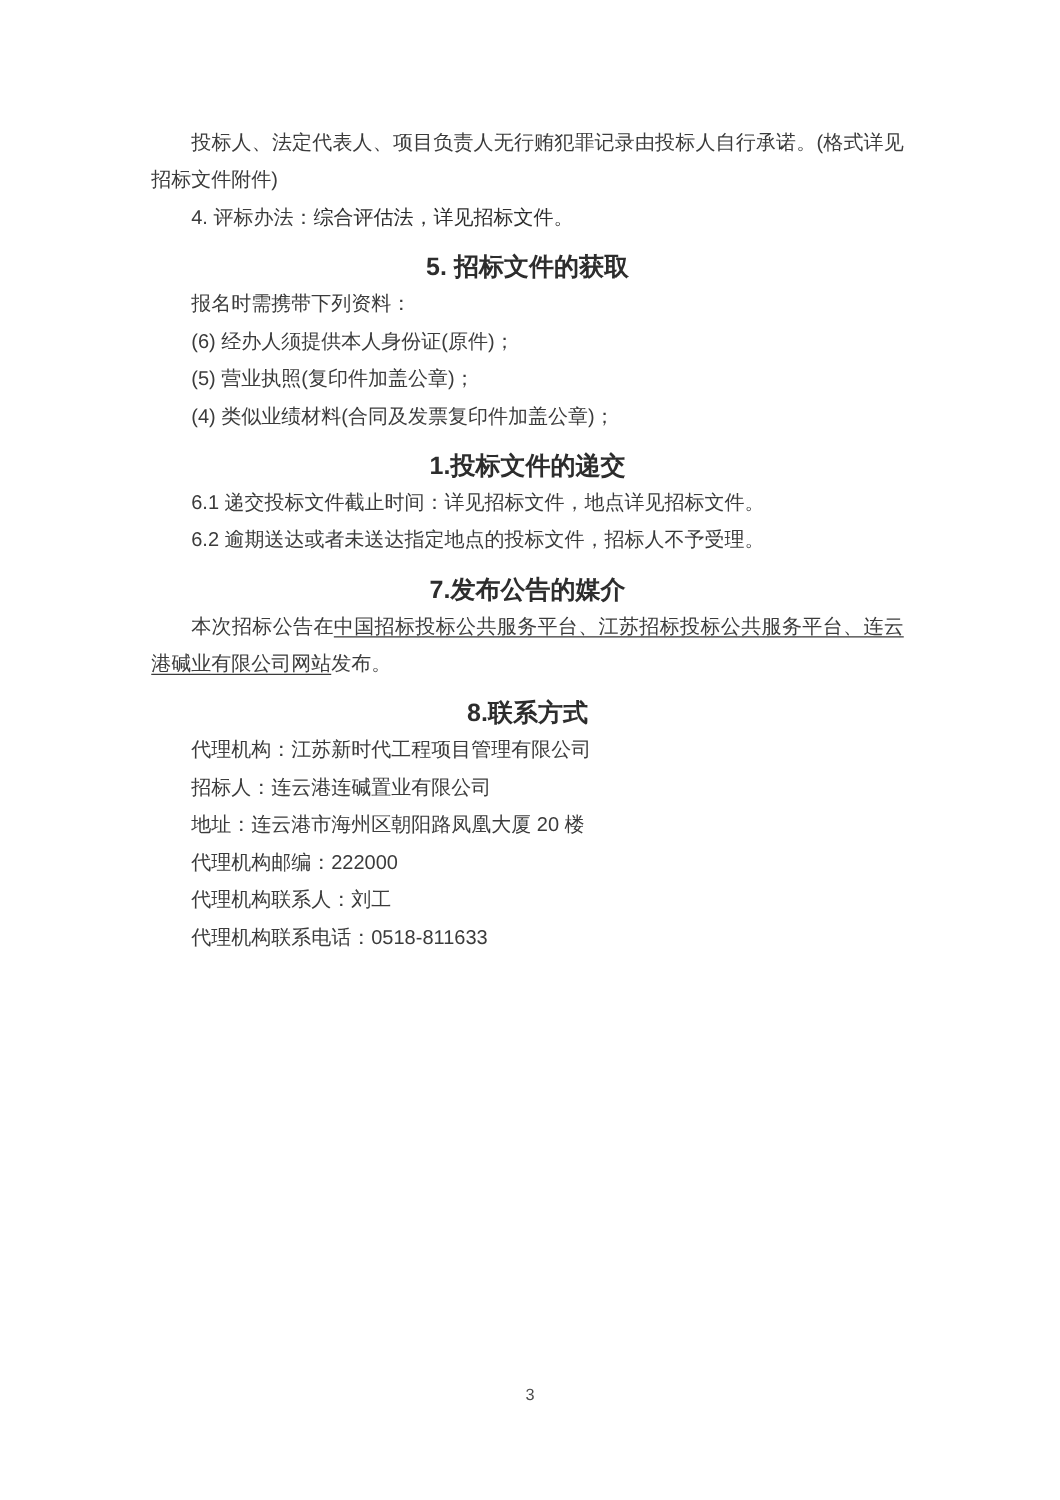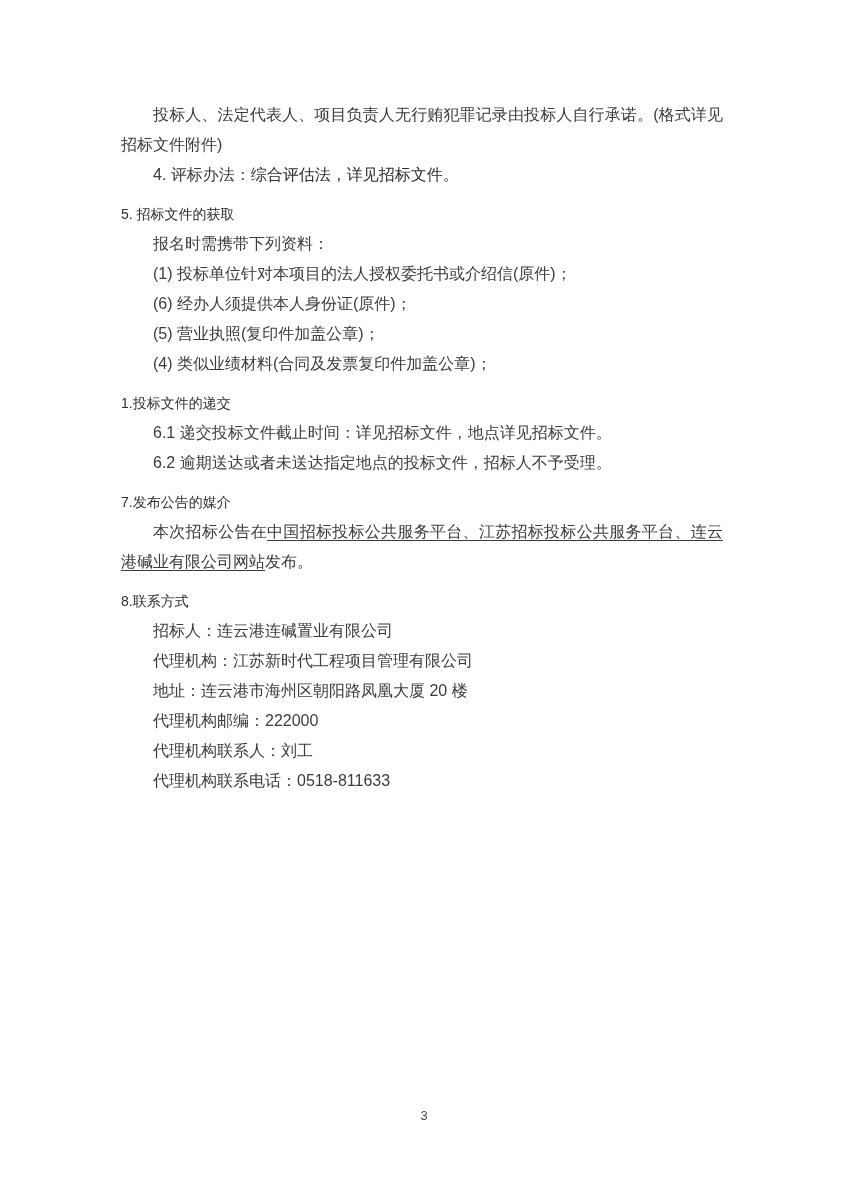--- a/index.html
+++ b/index.html
@@ -26,25 +26,25 @@
     font-size: 16px;
     line-height: 30px;
     color: #3b3b3b;
     text-align: justify;
   }
   .indent2 {
     text-indent: 2em;
   }
   .sec-heading {
     margin: 9px 0 0 0;
-    font-size: 14px;
+    font-size: 20px;
     line-height: 30px;
-    font-weight: normal;
+    font-weight: bold;
     color: #2d2d2d;
-    text-align: left;
+    text-align: center;
   }
   .bold {
     font-weight: normal;
     color: #2d2d2d;
   }
   .u {
     text-decoration: underline;
     text-underline-offset: 3px;
   }
   .page-number {
@@ -63,35 +63,34 @@
 
 <div class="page">
   <div class="content">
 
     <p class="body-text indent2">投标人、法定代表人、项目负责人无行贿犯罪记录由投标人自行承诺。(格式详见招标文件附件)</p>
 
     <p class="body-text indent2"><span>4. 评标办法：</span><span class="bold">综合评估法，详见招标文件。</span></p>
 
     <p class="sec-heading">5. 招标文件的获取</p>
     <p class="body-text indent2">报名时需携带下列资料：</p>
-    <p class="body-text indent2">(1) 投标单位针对本项目的法人授权委托书或介绍信(原件)；</p>
     <p class="body-text indent2">(6) 经办人须提供本人身份证(原件)；</p>
     <p class="body-text indent2">(5) 营业执照(复印件加盖公章)；</p>
     <p class="body-text indent2">(4) 类似业绩材料(合同及发票复印件加盖公章)；</p>
 
     <p class="sec-heading">1.投标文件的递交</p>
     <p class="body-text indent2">6.1 递交投标文件截止时间：详见招标文件，地点详见招标文件。</p>
     <p class="body-text indent2">6.2 逾期送达或者未送达指定地点的投标文件，招标人不予受理。</p>
 
     <p class="sec-heading">7.发布公告的媒介</p>
     <p class="body-text indent2"><span>本次招标公告在</span><span class="u">中国招标投标公共服务平台、江苏招标投标公共服务平台、连云港碱业有限公司网站</span><span>发布。</span></p>
 
     <p class="sec-heading">8.联系方式</p>
+    <p class="body-text indent2">代理机构：江苏新时代工程项目管理有限公司</p>
     <p class="body-text indent2">招标人：连云港连碱置业有限公司</p>
-    <p class="body-text indent2">代理机构：江苏新时代工程项目管理有限公司</p>
     <p class="body-text indent2">地址：连云港市海州区朝阳路凤凰大厦 20 楼</p>
     <p class="body-text indent2">代理机构邮编：222000</p>
     <p class="body-text indent2">代理机构联系人：刘工</p>
     <p class="body-text indent2">代理机构联系电话：0518-811633</p>
 
   </div>
 
   <div class="page-number">3</div>
 </div>
 

